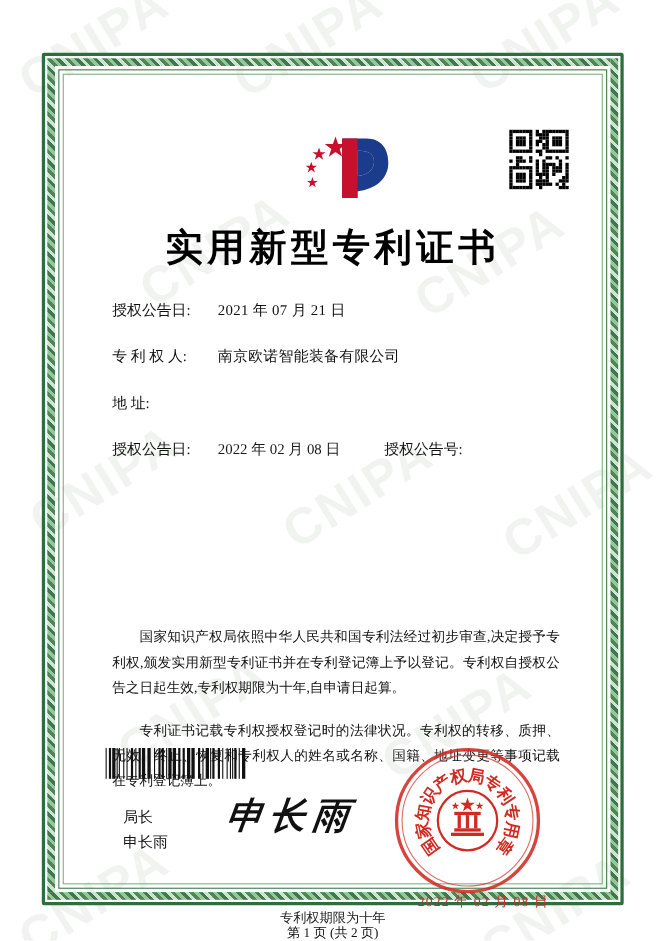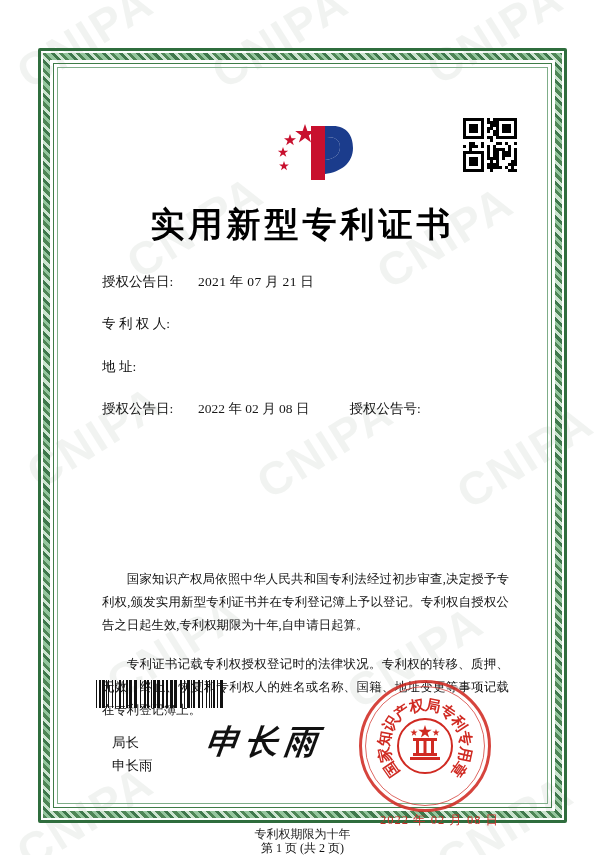--- a/index.html
+++ b/index.html
@@ -497,20 +497,21 @@
 
     <div class="doc-title">实用新型专利证书</div>
 
     <div class="fields" id="fields">
         <div class="frow">
           <div class="flabel">授权公告日:</div>
           <div class="fvalue">2021 年 07 月 21 日</div>
         </div>
         <div class="frow">
           <div class="flabel spread">专 利 权 人:</div>
+          <div class="fvalue">南京欧诺智能装备有限公司</div>
         </div>
         <div class="frow">
           <div class="flabel spread">地 址:</div>
         </div>
         <div class="frow pair">
           <div class="flabel">授权公告日:</div>
           <div style="flex: 0 0 auto;">2022 年 02 月 08 日</div>
           <div class="pair-right">
             <div class="flabel">授权公告号:</div>
           </div>

